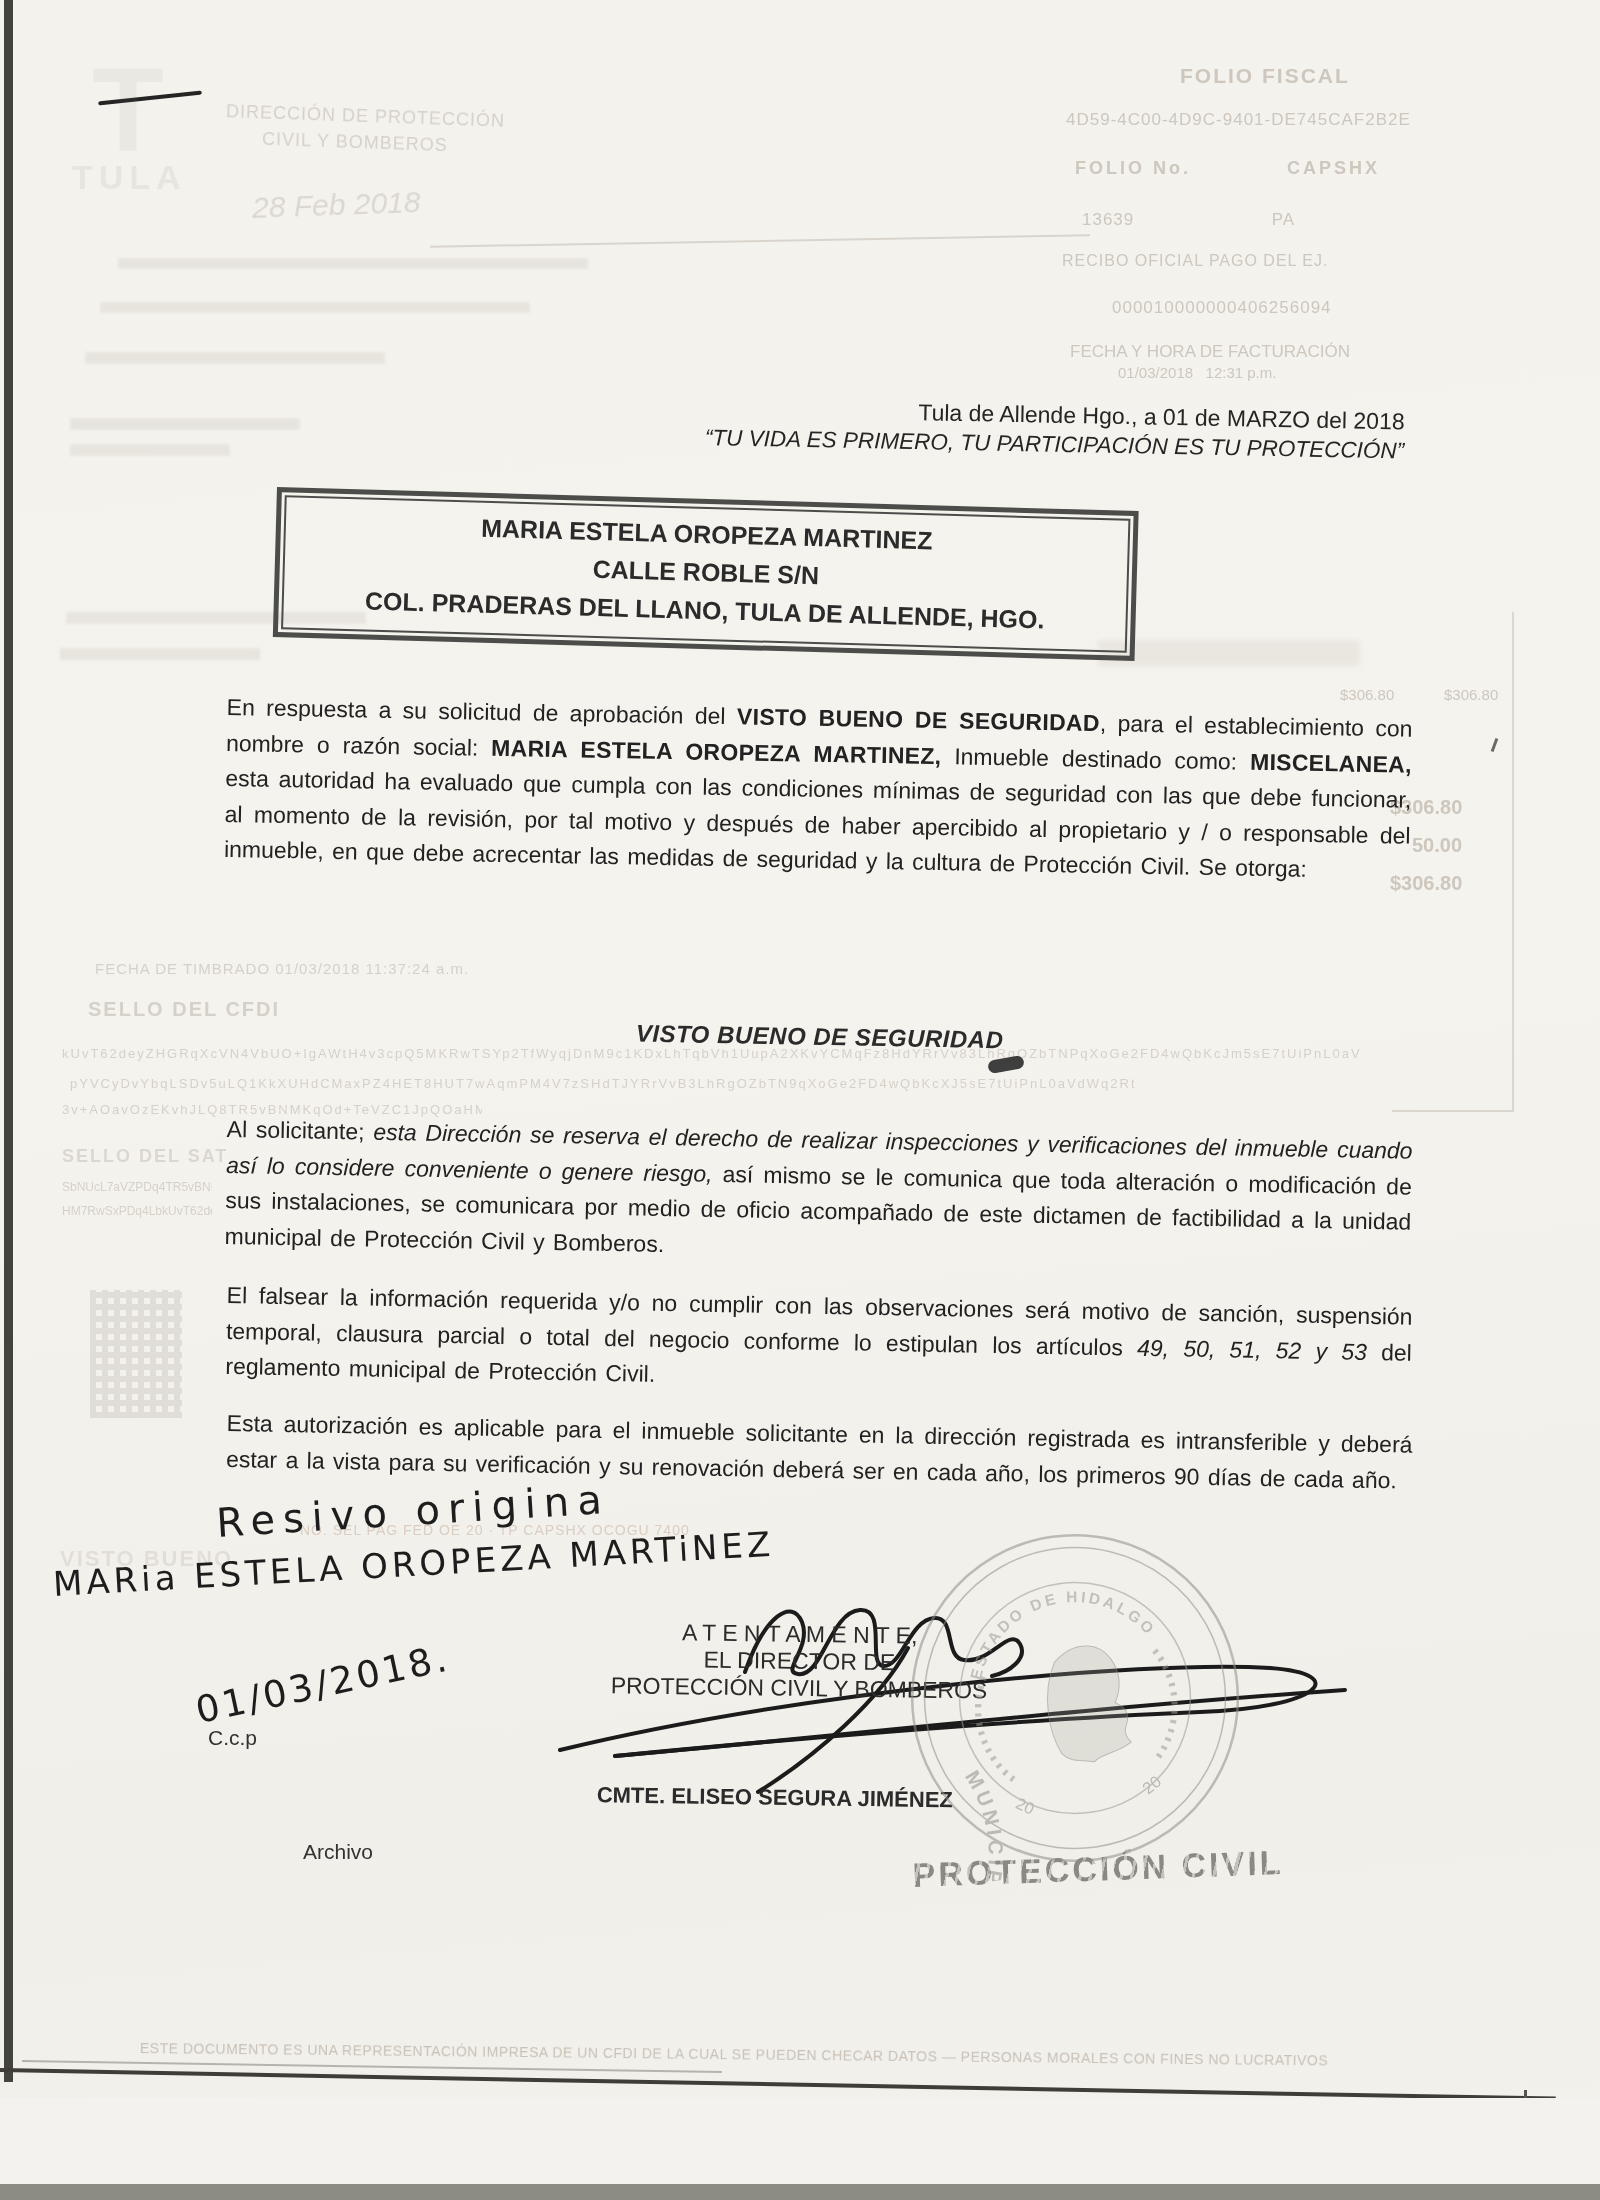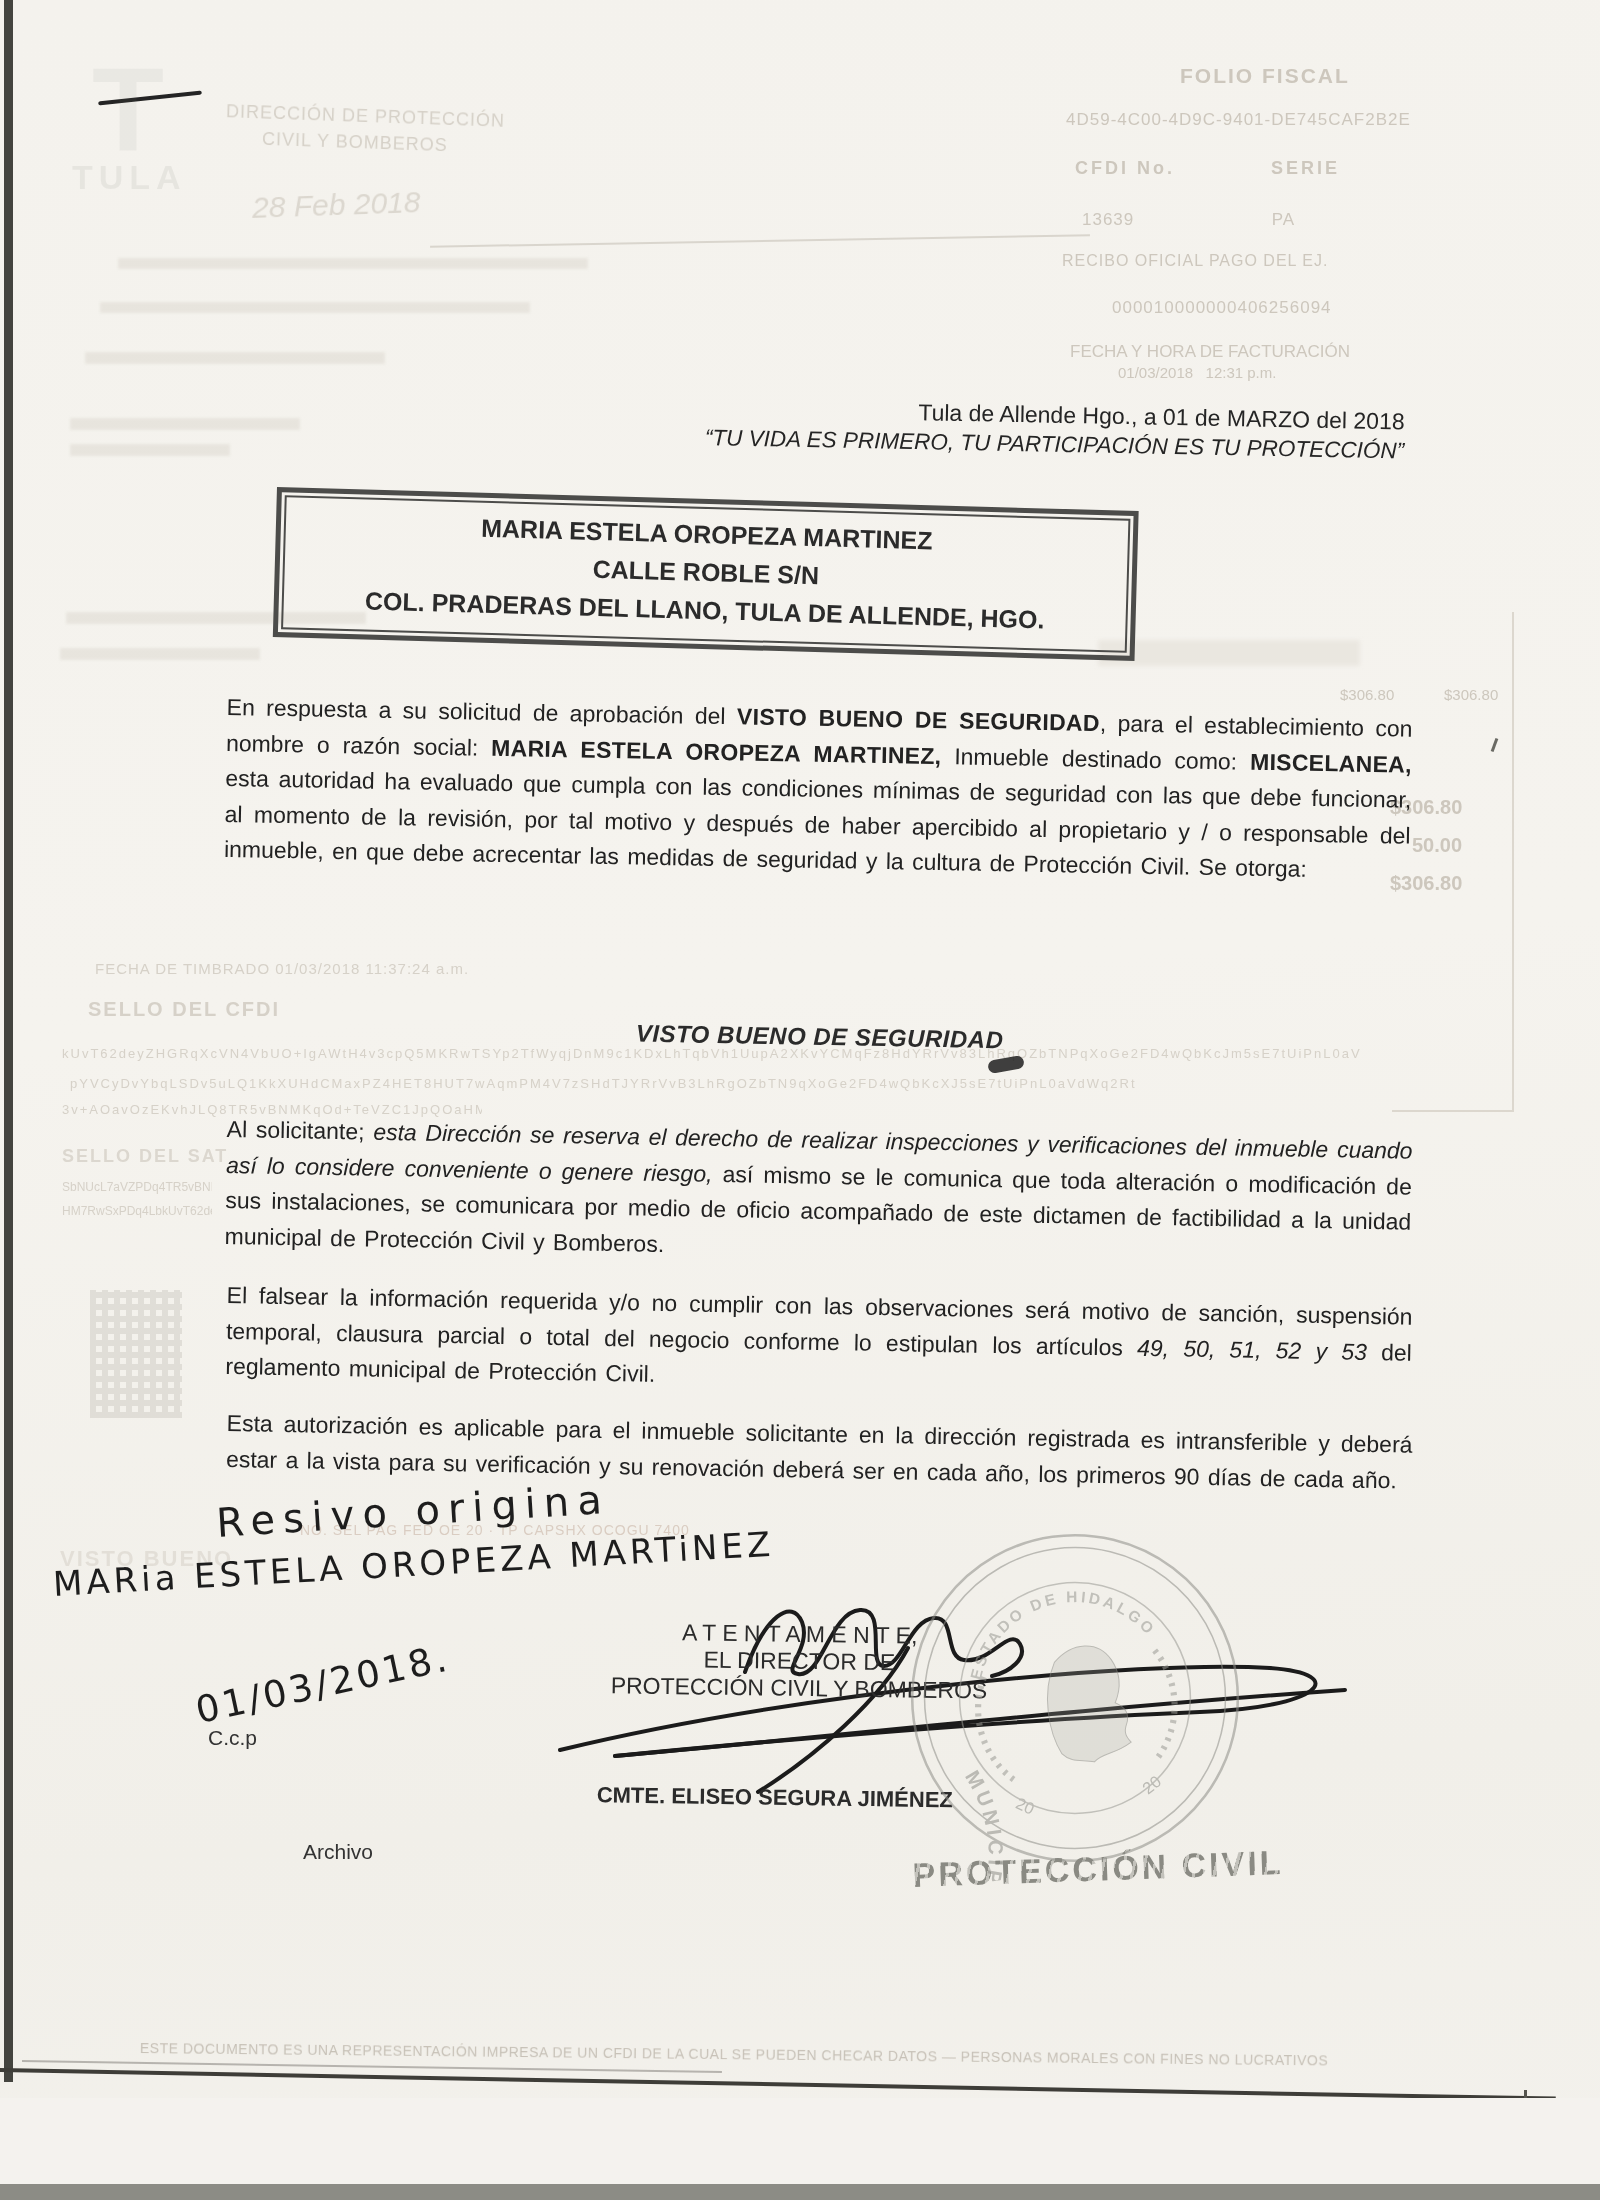--- a/index.html
+++ b/index.html
@@ -42,21 +42,21 @@
   <div class="abs bar" style="left:118px;top:258px;width:470px;height:11px;"></div>
   <div class="abs bar" style="left:100px;top:302px;width:430px;height:11px;"></div>
   <div class="abs bar" style="left:85px;top:352px;width:300px;height:12px;"></div>
   <div class="abs bar" style="left:70px;top:418px;width:230px;height:12px;"></div>
   <div class="abs bar" style="left:70px;top:444px;width:160px;height:12px;"></div>
   <div class="abs bar" style="left:66px;top:612px;width:300px;height:12px;"></div>
   <div class="abs bar" style="left:60px;top:648px;width:200px;height:12px;"></div>
 
   <div class="abs bleed pre" style="left:1180px;top:64px;font-size:21px;letter-spacing:2px;font-weight:bold;">FOLIO FISCAL</div>
   <div class="abs bleed pre" style="left:1066px;top:110px;font-size:17px;letter-spacing:1px;">4D59-4C00-4D9C-9401-DE745CAF2B2E</div>
-  <div class="abs bleed pre" style="left:1075px;top:158px;font-size:18px;letter-spacing:3px;font-weight:bold;">CFDI No.            SERIE</div>
+  <div class="abs bleed pre" style="left:1075px;top:158px;font-size:18px;letter-spacing:3px;font-weight:bold;">FOLIO No.            CAPSHX</div>
   <div class="abs bleed pre" style="left:1082px;top:210px;font-size:17px;letter-spacing:1px;">13639                        PA</div>
   <div class="abs bleed pre" style="left:1062px;top:252px;font-size:16px;letter-spacing:1px;font-weight:normal;">RECIBO OFICIAL PAGO DEL EJ.</div>
   <div class="abs bleed pre" style="left:1112px;top:298px;font-size:17px;letter-spacing:1px;">000010000000406256094</div>
   <div class="abs bleed pre" style="left:1070px;top:342px;font-size:17px;">FECHA Y HORA DE FACTURACIÓN</div>
   <div class="abs bleed pre" style="left:1118px;top:364px;font-size:15px;">01/03/2018   12:31 p.m.</div>
 
   <div class="abs" style="left:1098px;top:640px;width:262px;height:26px;background:#e4e0d8;opacity:.6;filter:blur(2px);"></div>
   <div class="abs" style="left:1512px;top:612px;width:2px;height:500px;background:#dcd7ce;"></div>
   <div class="abs" style="left:1392px;top:1110px;width:120px;height:2px;background:#dcd7ce;"></div>
   <div class="abs bleed" style="left:1340px;top:686px;font-size:15px;">$306.80</div>

